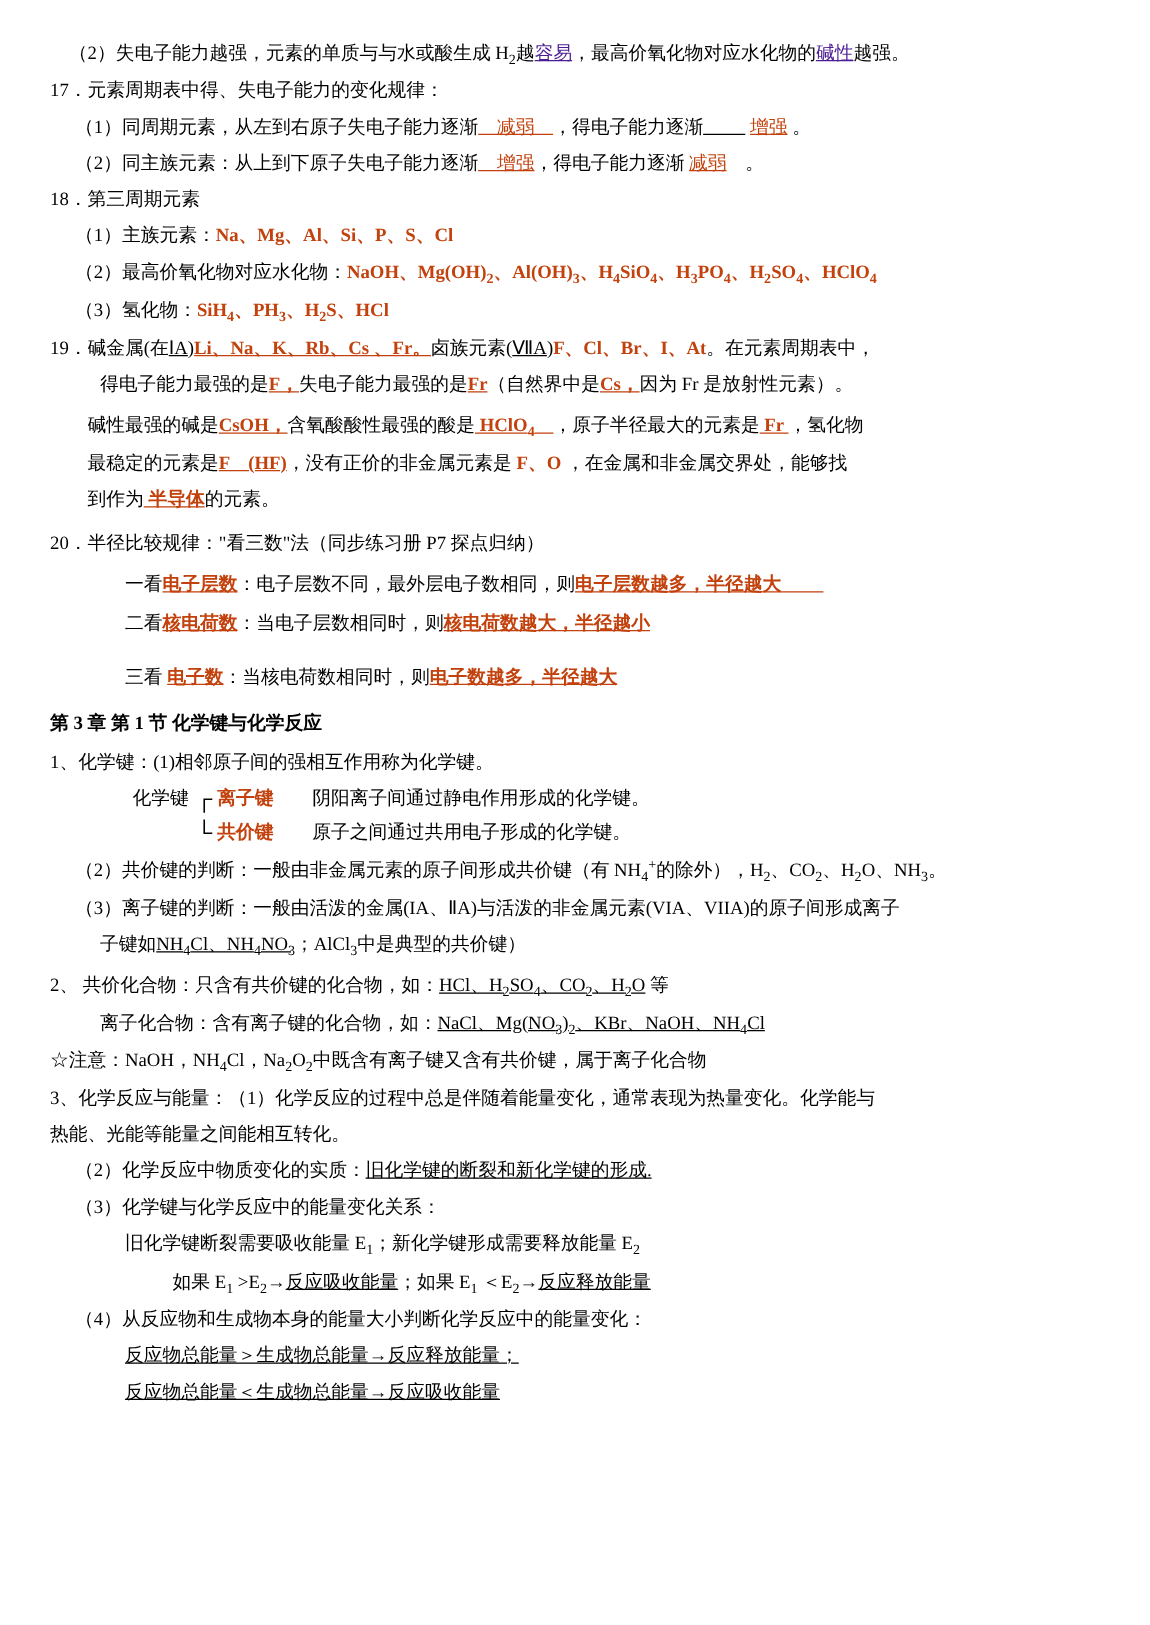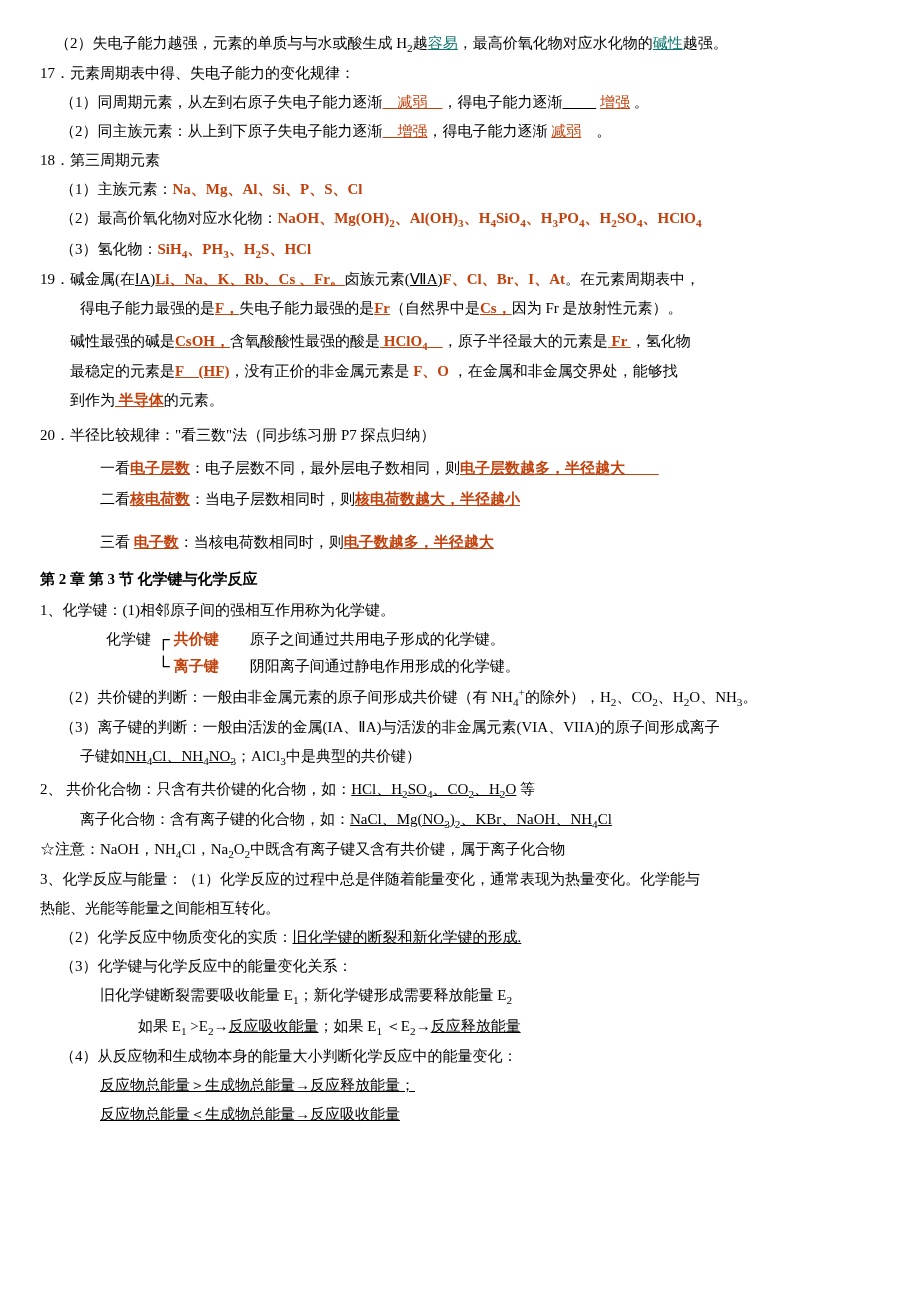--- a/index.html
+++ b/index.html
@@ -6,21 +6,21 @@
     body {
       font-family: "SimSun", "宋体", serif;
       font-size: 15px;
       line-height: 1.8;
       color: #000;
       background: #fff;
       padding: 30px 40px;
       width: 920px;
     }
     .underline { text-decoration: underline; }
-    .red-underline { color: #0f766e; text-decoration: underline; }
+    .red-underline { color: #4c1d95; text-decoration: underline; }
     .red-bold { color: #c2410c; font-weight: bold; }
     .section { margin-bottom: 4px; }
     .indent1 { margin-left: 20px; }
     .indent2 { margin-left: 40px; }
     .indent3 { margin-left: 60px; }
     .indent4 { margin-left: 98px; }
     .line { margin-bottom: 2px; }
     .branch-container { display: flex; margin-left: 66px; margin-bottom: 2px; }
     .branch-item { display: flex; align-items: center; gap: 8px; }
     sub, sup { font-size: 0.75em; }
@@ -82,41 +82,41 @@
     <span>一看<span class="red-bold underline">电子层数</span>：电子层数不同，最外层电子数相同，则<span class="red-bold underline">电子层数越多，半径越大 　　</span></span>
   </div>
   <div class="line indent3" style="margin-top:4px;">
     <span>二看<span class="red-bold underline">核电荷数</span>：当电子层数相同时，则<span class="red-bold underline">核电荷数越大，半径越小</span></span>
   </div>
   <div class="line indent3" style="margin-top:16px;">
     <span>三看 <span class="red-bold underline">电子数</span>：当核电荷数相同时，则<span class="red-bold underline">电子数越多，半径越大</span></span>
   </div>
 
   <div class="chapter-title section" style="margin-top:10px;">
-    <span>第 2 章  第 3 节  化学键与化学反应</span>
+    <span>第 3 章  第 1 节  化学键与化学反应</span>
   </div>
 
   <div class="line">
     <span>1、化学键：(1)相邻原子间的强相互作用称为化学键。</span>
   </div>
 
   <div class="branch-container">
     <span style="margin-right:6px;">化学键</span>
     <div style="display:flex;flex-direction:column;justify-content:center;margin-right:4px;font-size:18px;line-height:1.5;">
       <span>┌</span>
       <span>└</span>
     </div>
     <div style="display:flex;flex-direction:column;">
       <div class="branch-item">
+        <span class="red-bold">离子键</span>
+        <span style="margin-left:8px;">　阴阳离子间通过静电作用形成的化学键。</span>
+      </div>
+      <div class="branch-item">
         <span class="red-bold">共价键</span>
         <span style="margin-left:8px;">　原子之间通过共用电子形成的化学键。</span>
-      </div>
-      <div class="branch-item">
-        <span class="red-bold">离子键</span>
-        <span style="margin-left:8px;">　阴阳离子间通过静电作用形成的化学键。</span>
       </div>
     </div>
   </div>
 
   <div class="line indent1">
     <span>（2）共价键的判断：一般由非金属元素的原子间形成共价键（有 NH<sub>4</sub><sup>+</sup>的除外），H<sub>2</sub>、CO<sub>2</sub>、H<sub>2</sub>O、NH<sub>3</sub>。</span>
   </div>
   <div class="line indent1">
     <span>（3）离子键的判断：一般由活泼的金属(IA、ⅡA)与活泼的非金属元素(VIA、VIIA)的原子间形成离子</span>
   </div>

